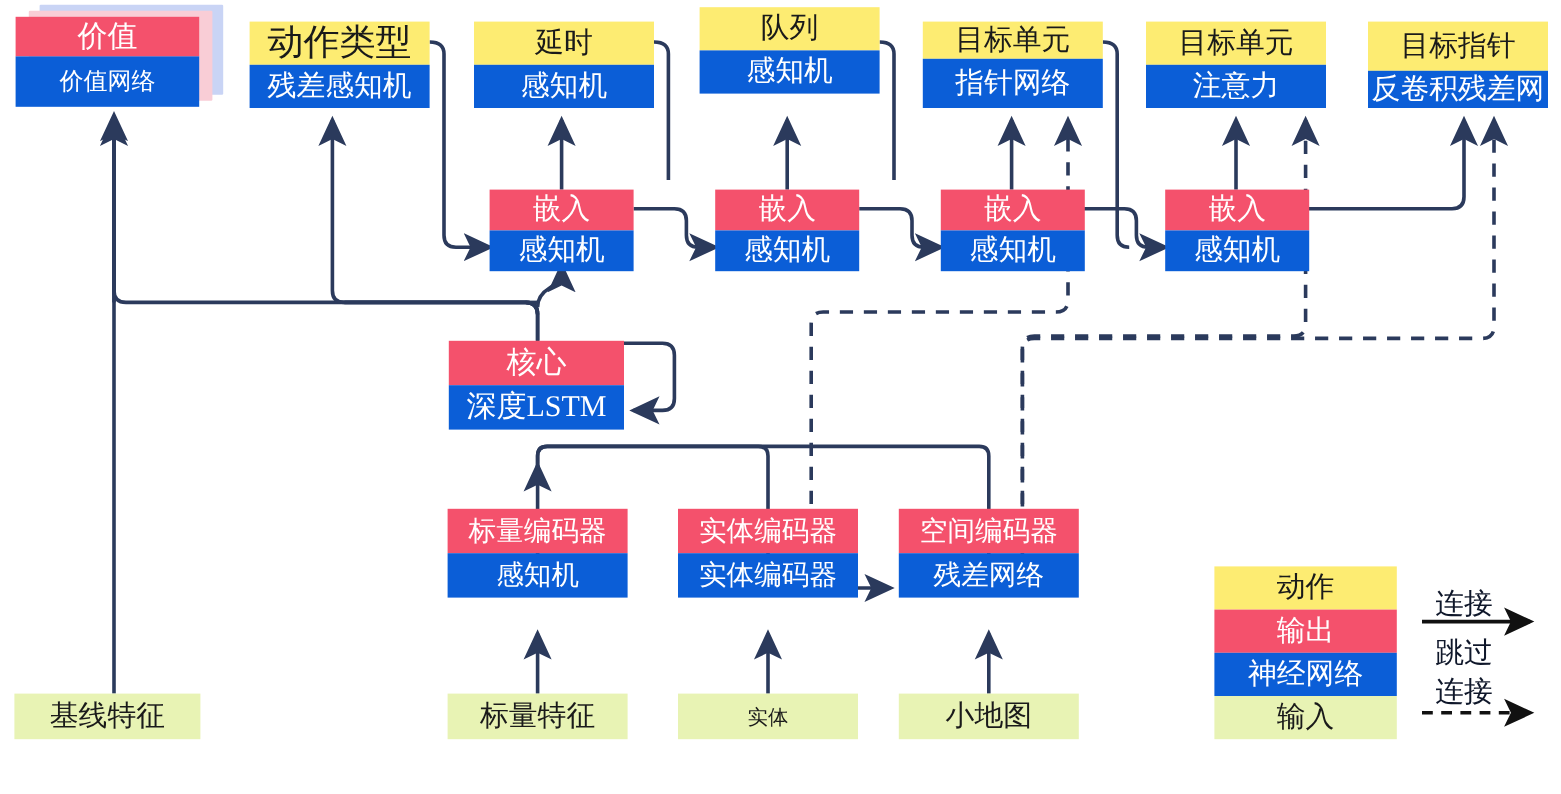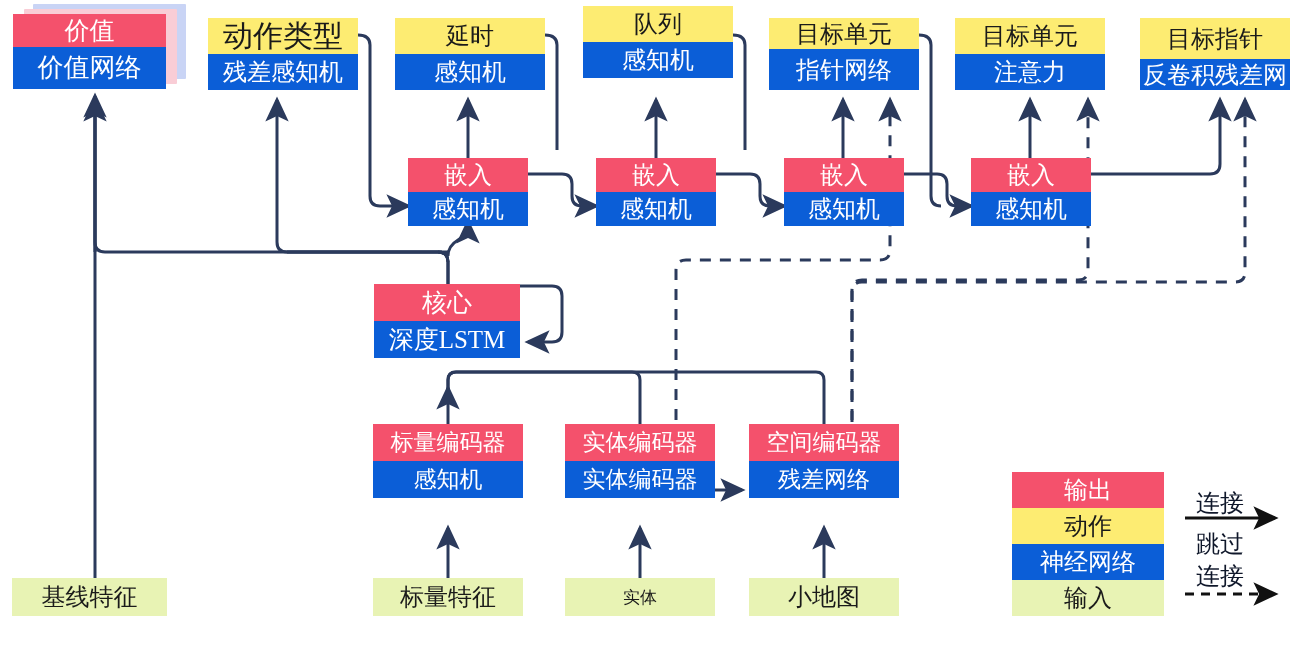--- a/index.html
+++ b/index.html
@@ -81,21 +81,21 @@
       <path d="M852,460 L852,290 Q852,280 862,280 L1078,280 Q1088,280 1088,270 L1088,100" marker-end="url(#ah)"></path>
       <path d="M852,462 L852,292 Q852,282 862,282 L1235,282 Q1245,282 1245,272 L1245,100" marker-end="url(#ah)"></path>
     </g>
   </svg>
 
   <div class="ghost" style="left:33px;top:4px;width:153px;height:75px;background:#c9d4f5;"></div>
   <div class="ghost" style="left:24px;top:9px;width:153px;height:75px;background:#f9cdd6;"></div>
 
   <div class="node" style="left:13px;top:14px;width:153px;height:75px;">
     <div class="cell c-output" style="height:37px;font-size:25px;">价值</div>
-    <div class="cell c-net" style="height:48px;font-size:26px;">价值网络</div>
+    <div class="cell c-net" style="height:48px;font-size:20px;">价值网络</div>
   </div>
 
   <div class="node" style="left:208px;top:18px;width:150px;height:72px;">
     <div class="cell c-action" style="height:36px;font-size:30px;">动作类型</div>
     <div class="cell c-net" style="height:36px;font-size:24px;">残差感知机</div>
   </div>
 
   <div class="node" style="left:395px;top:18px;width:150px;height:72px;">
     <div class="cell c-action" style="height:36px;font-size:24px;">延时</div>
     <div class="cell c-net" style="height:36px;font-size:24px;">感知机</div>
@@ -171,22 +171,22 @@
 
   <div class="cell c-input" style="position:absolute;left:565px;top:578px;width:150px;height:38px;font-size:17px;">
     <span>实体</span>
   </div>
 
   <div class="cell c-input" style="position:absolute;left:749px;top:578px;width:150px;height:38px;font-size:24px;">
     <span>小地图</span>
   </div>
 
   <div class="legend-box" style="left:1012px;top:472px;width:152px;height:144px;">
+    <div class="cell c-action" style="height:36px;font-size:24px;">动作</div>
     <div class="cell c-output" style="height:36px;font-size:24px;">输出</div>
-    <div class="cell c-action" style="height:36px;font-size:24px;">动作</div>
     <div class="cell c-net" style="height:36px;font-size:24px;">神经网络</div>
     <div class="cell c-input" style="height:36px;font-size:24px;">输入</div>
   </div>
 
   <div class="legend-text" style="left:1196px;top:487px;font-size:24px;">连接</div>
   <div class="legend-text" style="left:1196px;top:528px;font-size:24px;">跳过</div>
   <div class="legend-text" style="left:1196px;top:560px;font-size:24px;">连接</div>
 
   <svg class="wires" style="pointer-events:none;" viewBox="0 0 1301 662">
     <g fill="none" stroke="#111" stroke-width="3">

